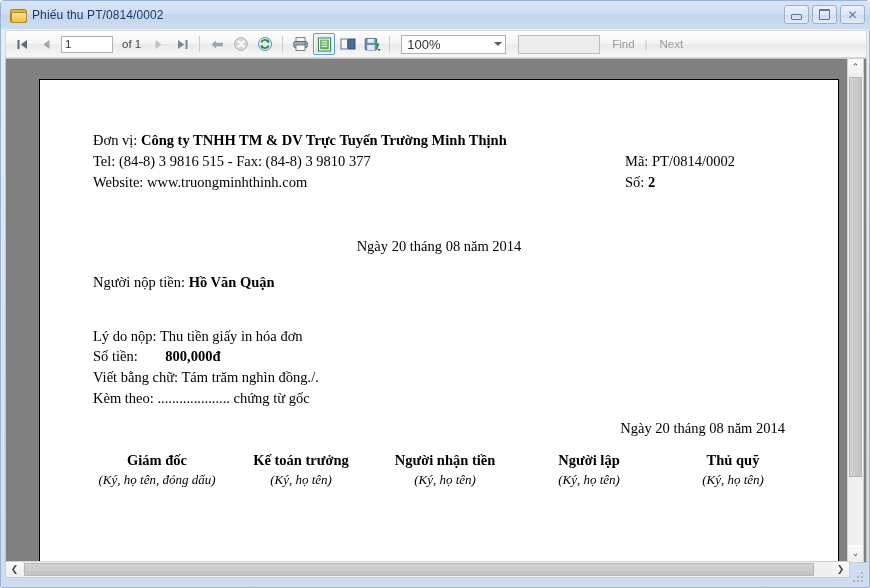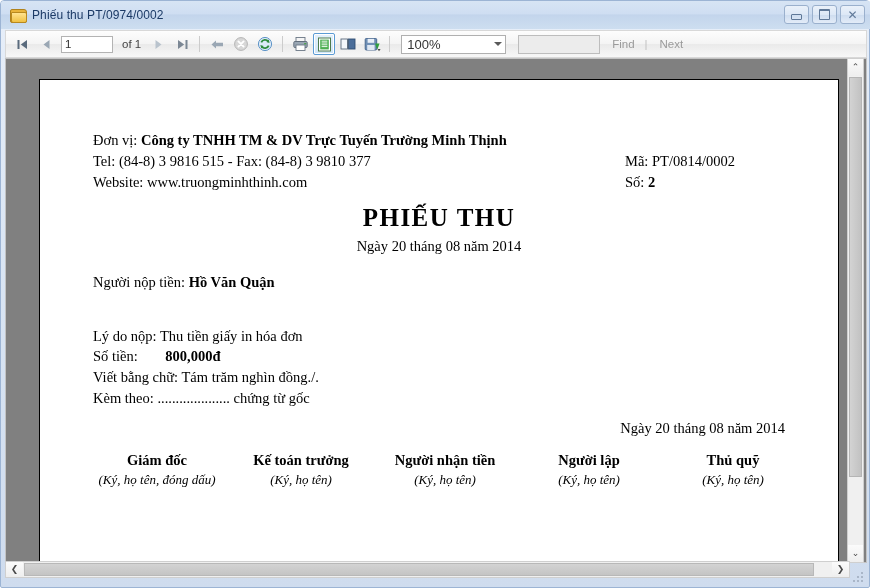--- a/index.html
+++ b/index.html
@@ -379,21 +379,21 @@
 </head>
 <body>
 
 <div class="window">
 
   <div class="titlebar">
     <div class="title-icon">
       <div class="folder-back"></div>
       <div class="folder-front"></div>
     </div>
-    <div class="title-text">Phiếu thu PT/0974/0002</div>
+    <div class="title-text">Phiếu thu PT/0814/0002</div>
     <div class="win-buttons">
       <div class="win-btn">
         <div class="glyph-min"></div>
       </div>
       <div class="win-btn">
         <div class="glyph-max"></div>
       </div>
       <div class="win-btn">
         <span class="glyph-close">✕</span>
       </div>
@@ -514,21 +514,20 @@
 
         <div class="r-abs hdr-ma">
           <span>Mã:</span>
           <span>PT/0814/0002</span>
         </div>
         <div class="r-abs hdr-so">
           <span>Số:</span>
           <span class="b">2</span>
         </div>
 
-        <div class="r-abs doc-title">PHIẾU THU</div>
         <div class="r-abs doc-date">Ngày 20 tháng 08 năm 2014</div>
 
         <div class="r-abs l-payer">
           <span>Người nộp tiền:</span>
           <span class="b">Hồ Văn Quận</span>
         </div>
 
         <div class="r-abs l-reason">Lý do nộp: Thu tiền giấy in hóa đơn</div>
         <div class="r-abs l-amount">
           <span>Số tiền:</span>

